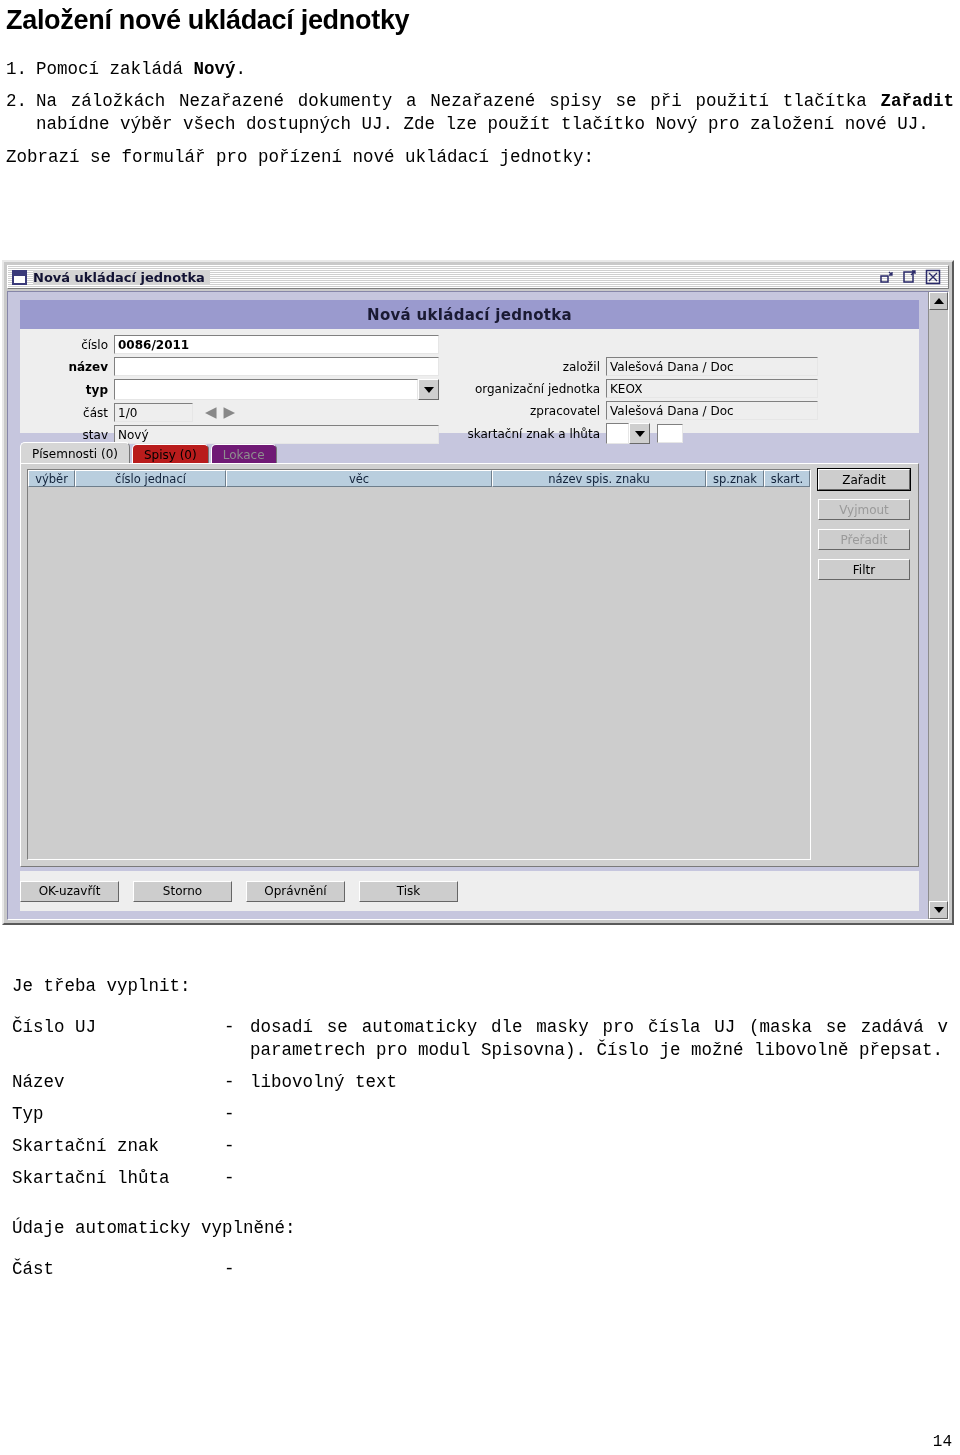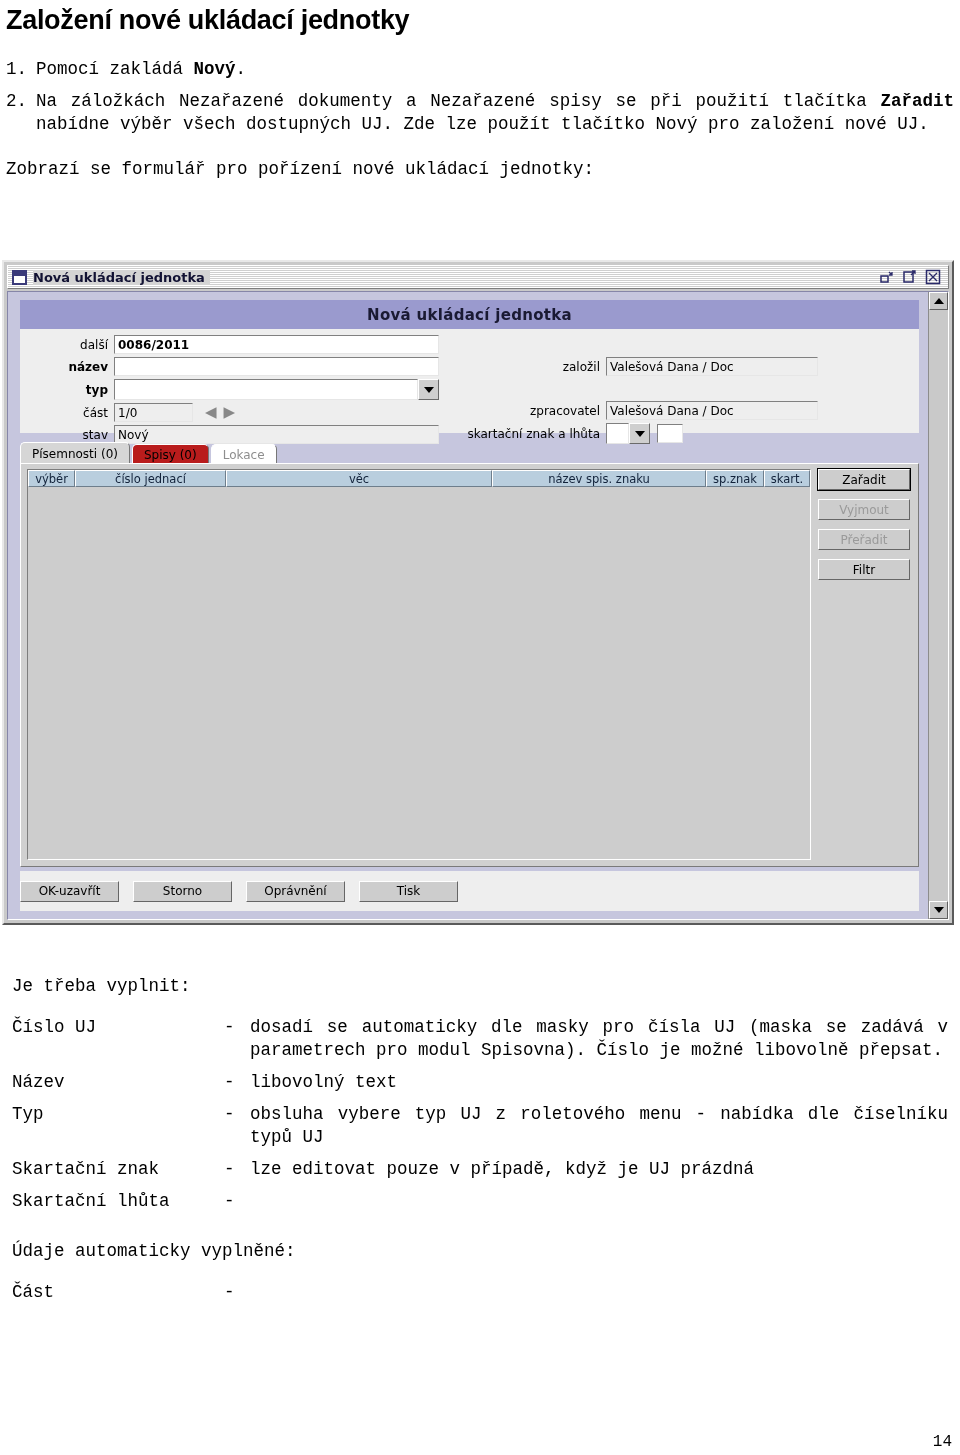--- a/index.html
+++ b/index.html
@@ -40,21 +40,21 @@
     padding-left: 30px;
     margin-bottom: 9px;
     text-align: justify;
   }
   ol.steps > li .num {
     position: absolute;
     left: 0;
     top: 0;
   }
   .b { font-weight: bold; }
-  .para { margin-top: 22px; }
+  .para { margin-top: 10px; }
 
   
   .deflist { margin-top: 18px; }
   .defrow {
     display: flex;
     margin-bottom: 9px;
     font-size: 17.5px;
     line-height: 23px;
   }
   .defrow .term {
@@ -326,21 +326,21 @@
     box-sizing: border-box;
     border-radius: 5px 5px 0 0;
     color: #000000;
     margin-right: 2px;
   }
   .tab.active {
     background: #d6d6d6;
     height: 22px;
     font-weight: normal;
   }
-  .tab.disabled { color: #8e8e8e; background: #ffffff; text-align: center; }
+  .tab.disabled { color: #8e8e8e; background: #701a75; text-align: center; }
 
   .tab-panel {
     position: absolute;
     left: 12px;
     top: 171px;
     right: 9px;
     bottom: 52px;
     background: #d0d0d0;
     border-top: 1px solid #ffffff;
     border-left: 1px solid #ffffff;
@@ -494,21 +494,21 @@
     </div>
 
     <div class="win-body">
       <div class="win-content">
 
         <div class="form-banner">Nová ukládací jednotka</div>
 
         <div class="form-panel">
 
           <div class="field-row" style="left:0; top:6px;">
-            <span class="flabel" style="width:88px;">další</span>
+            <span class="flabel" style="width:88px;">číslo</span>
             <span class="finput val-bold" style="width:325px;">0086/2011</span>
           </div>
 
           <div class="field-row" style="left:0; top:28px;">
             <span class="flabel bold" style="width:88px;">název</span>
             <span class="finput" style="width:325px;"></span>
           </div>
 
           <div class="field-row" style="left:0; top:50px;">
             <span class="flabel bold" style="width:88px;">typ</span>
@@ -532,20 +532,24 @@
           <div class="field-row" style="left:0; top:96px;">
             <span class="flabel" style="width:88px;">stav</span>
             <span class="finput ro" style="width:325px;">Nový</span>
           </div>
 
           <div class="field-row" style="left:432px; top:28px;">
             <span class="flabel" style="width:148px;">založil</span>
             <span class="finput ro" style="width:212px;">Valešová Dana / Doc</span>
           </div>
 
+          <div class="field-row" style="left:432px; top:50px;">
+            <span class="flabel" style="width:148px;">organizační jednotka</span>
+            <span class="finput ro" style="width:212px;">KEOX</span>
+          </div>
 
           <div class="field-row" style="left:432px; top:72px;">
             <span class="flabel" style="width:148px;">zpracovatel</span>
             <span class="finput ro" style="width:212px;">Valešová Dana / Doc</span>
           </div>
 
           <div class="field-row" style="left:432px; top:94px;">
             <span class="flabel" style="width:148px;">skartační znak a lhůta</span>
             <span class="combo" style="width:44px;">
               <span class="fi"></span>
@@ -618,26 +622,24 @@
       <span class="desc">dosadí se automaticky dle masky pro čísla UJ (maska se zadává v parametrech pro modul Spisovna). Číslo je možné libovolně přepsat.</span>
     </div>
     <div class="defrow">
       <span class="term">Název</span>
       <span class="dash">-</span>
       <span class="desc" style="text-align:left;">libovolný text</span>
     </div>
     <div class="defrow">
       <span class="term">Typ</span>
       <span class="dash">-</span>
-      <span class="desc">obsluha vybere typ UJ z roletového menu - nabídka dle číselníku typů UJ</span>
     </div>
     <div class="defrow">
       <span class="term">Skartační znak</span>
       <span class="dash">-</span>
-      <span class="desc" style="text-align:left;">lze editovat pouze v případě, když je UJ prázdná</span>
     </div>
     <div class="defrow">
       <span class="term">Skartační lhůta</span>
       <span class="dash">-</span>
     </div>
   </div>
 
   <div style="margin-top:27px;">Údaje automaticky vyplněné:</div>
 
   <div class="deflist">

